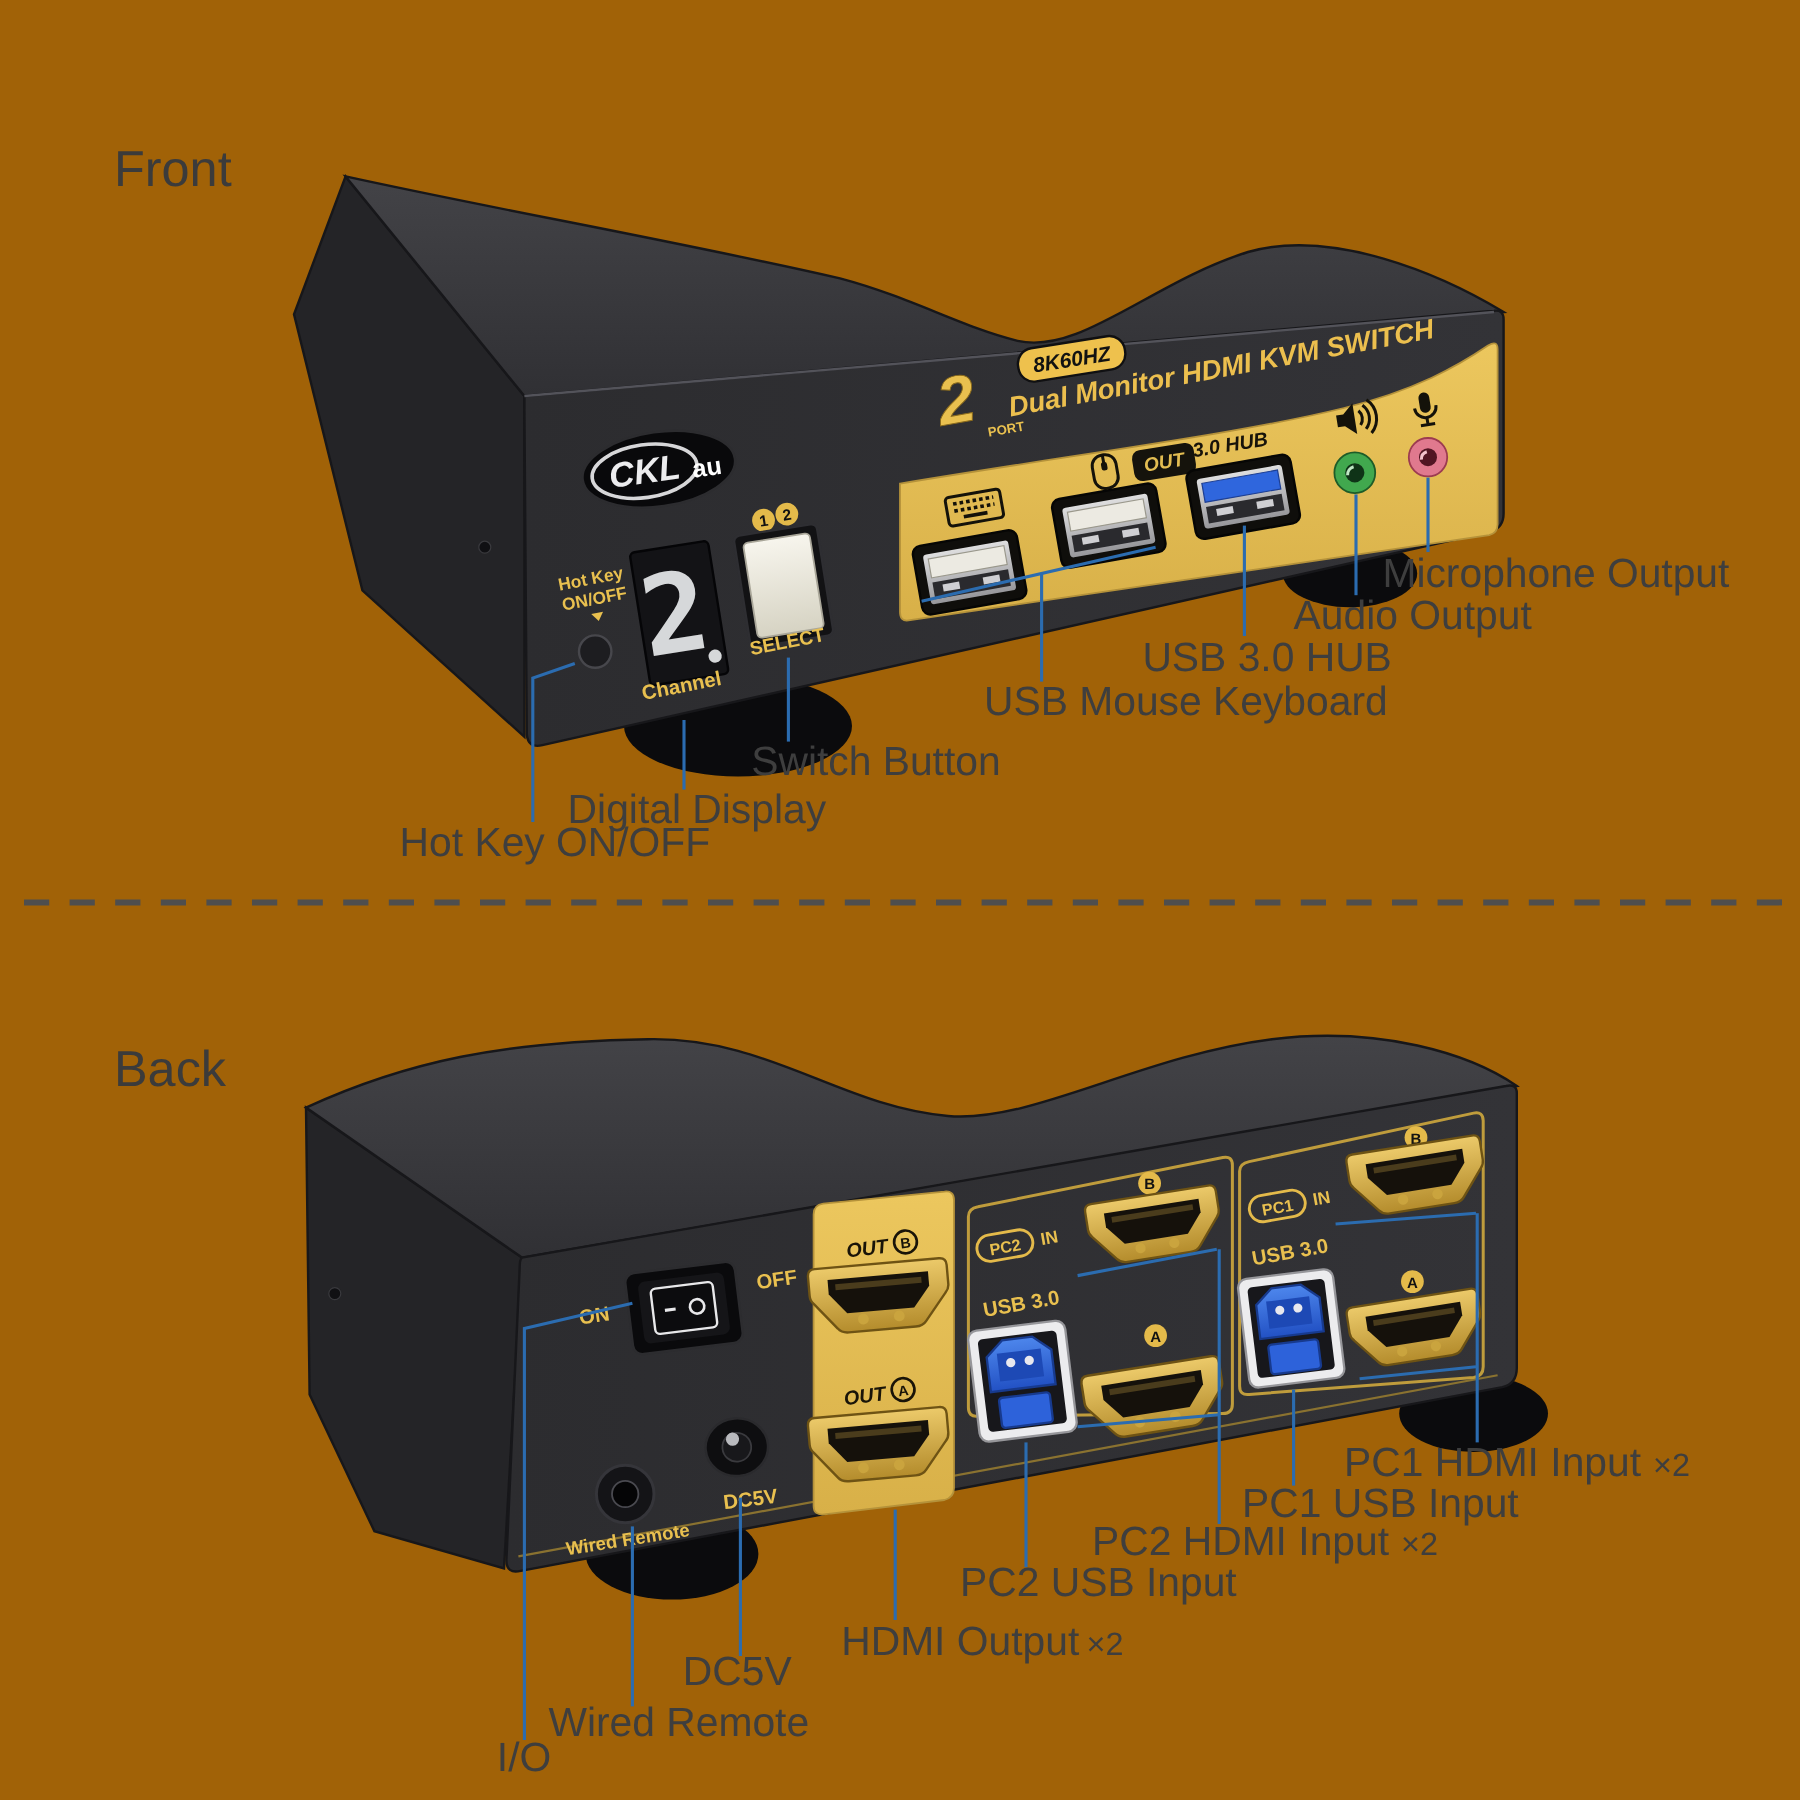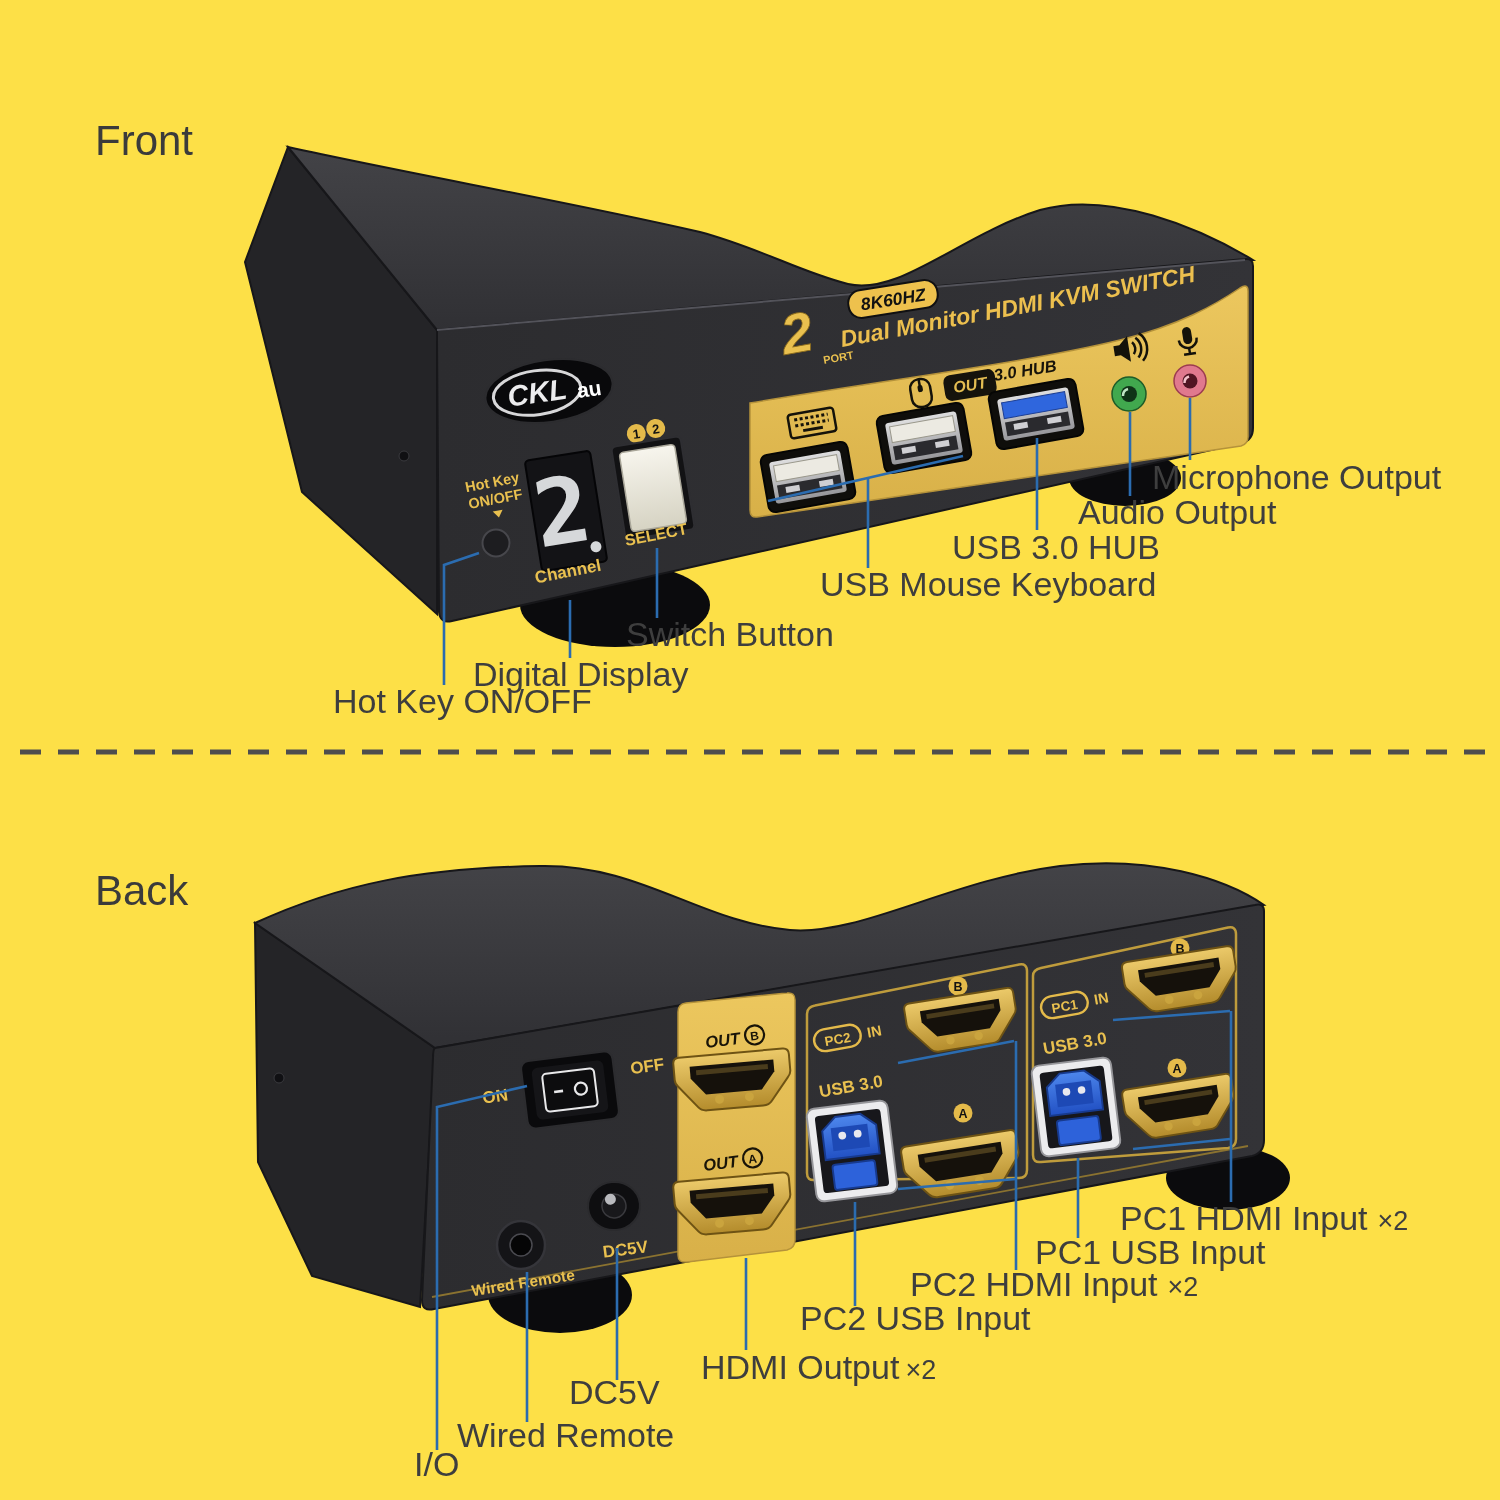--- a/index.html
+++ b/index.html
@@ -1,16 +1,16 @@
 <!DOCTYPE html>
 <html><head>
 <meta charset="utf-8">
 <style>
   html,body{margin:0;padding:0;background:#fff;}
-  .canvas{position:relative;width:1500px;height:1500px;background:#fde047;overflow:hidden;
+  .canvas{position:relative;width:1500px;height:1500px;background:#a16207;overflow:hidden;
           font-family:"Liberation Sans", sans-serif;}
   svg{position:absolute;left:0;top:0;}
   text{font-family:"Liberation Sans", sans-serif;}
   .heading{font-size:42px;fill:#3b3b3b;}
   .callout{font-size:34px;fill:#3e3e3e;}
   .callout-mult{font-size:27px;}
   .seg{font-family:"DejaVu Sans Mono", monospace;font-weight:bold;fill:#d6d8da;}
 </style>
 </head>
 <body>

